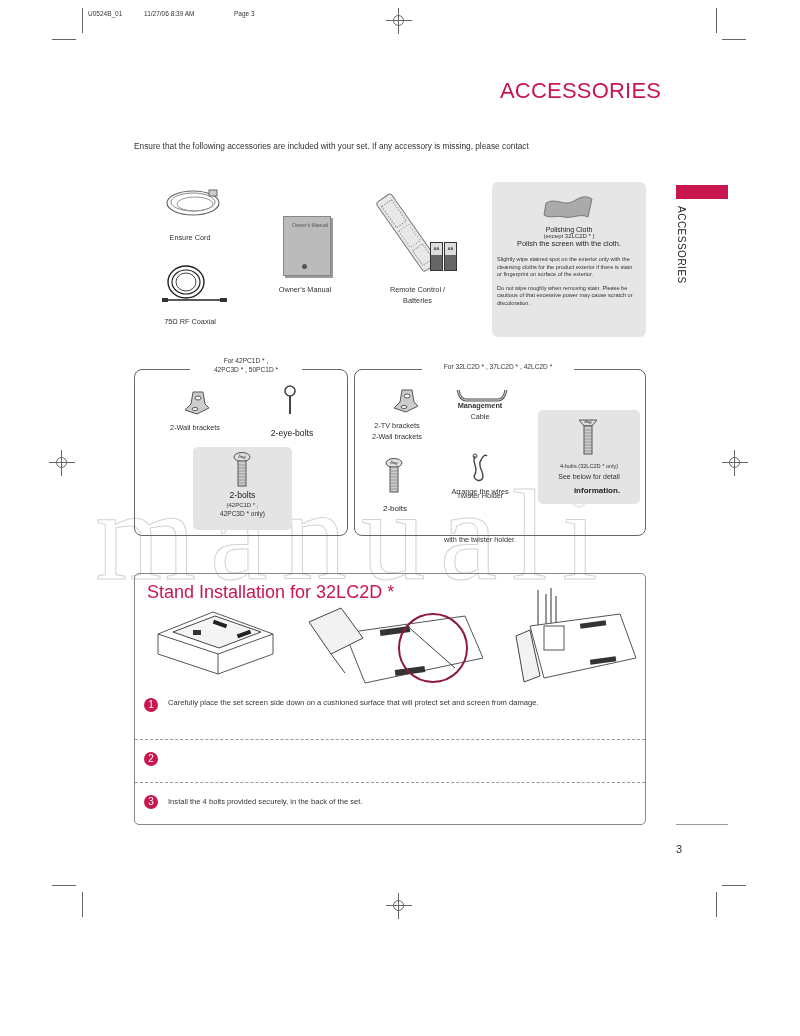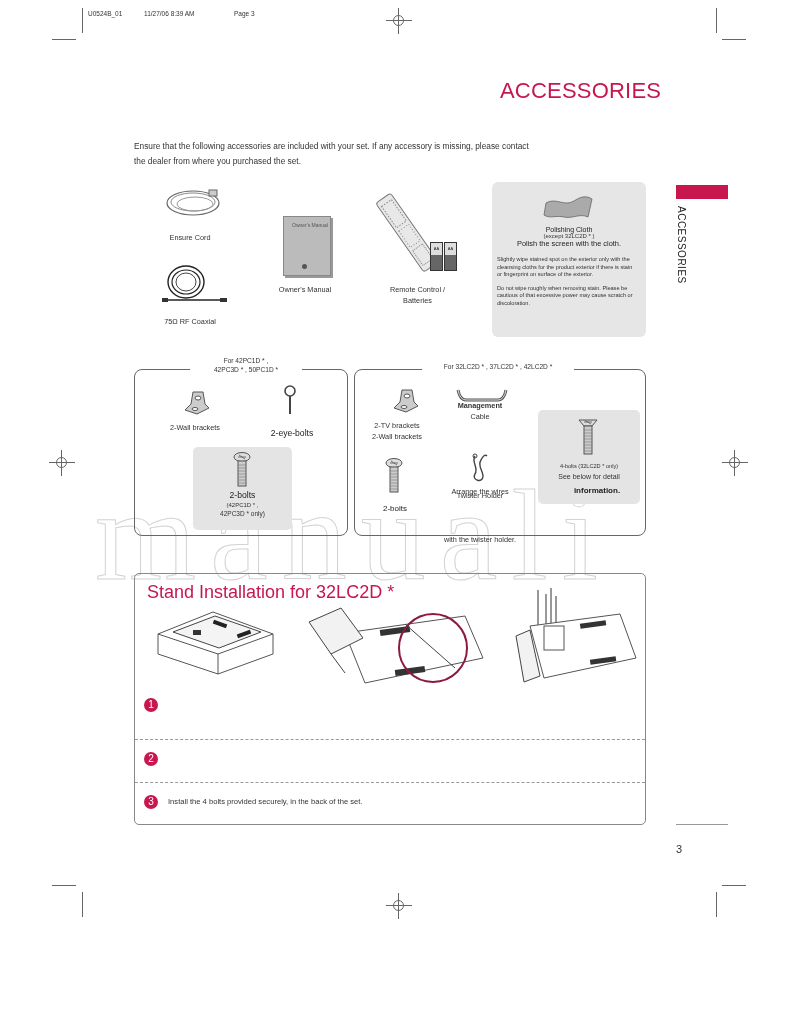--- a/index.html
+++ b/index.html
@@ -63,21 +63,20 @@
     <i></i>
   </div>
 
 <div class="abs title">ACCESSORIES</div>
 
 <div class="abs side-tab"></div>
 <div class="abs side-text">ACCESSORIES</div>
 
 <div class="abs intro">
   <div>Ensure that the following accessories are included with your set. If any accessory is missing, please contact</div>
-  <div>the dealer from where you purchased the set.</div>
 </div>
 
 <svg class="abs" style="left:163px;top:185px;" width="62" height="36" viewBox="0 0 62 36">
   <ellipse cx="30" cy="18" rx="26" ry="12" fill="none" stroke="#666" stroke-width="1.2"></ellipse>
   <ellipse cx="30" cy="17" rx="22" ry="9" fill="none" stroke="#888" stroke-width="1"></ellipse>
   <ellipse cx="32" cy="19" rx="18" ry="7" fill="none" stroke="#999" stroke-width="1"></ellipse>
   <rect x="46" y="5" width="8" height="6" fill="#ccc" stroke="#666"></rect>
 </svg>
 <div class="abs item-label" style="left:150px;top:233px;width:80px;">Ensure Cord</div>
 
@@ -225,20 +224,21 @@
     <line x1="46" y1="10" x2="46" y2="50" stroke="#333"></line>
     <path d="M20 40 L110 28 L126 72 L34 92 Z" fill="#fff" stroke="#555"></path>
     <rect x="70" y="36" width="26" height="5" fill="#333" transform="rotate(-8 83 38)"></rect>
     <rect x="80" y="72" width="26" height="5" fill="#333" transform="rotate(-8 93 74)"></rect>
     <path d="M6 50 L20 44 L30 90 L14 96 Z" fill="#f2f2f2" stroke="#444"></path>
     <rect x="34" y="40" width="20" height="24" fill="none" stroke="#555"></rect>
   </svg>
 
   <div class="step" style="top:121px;height:40px;">
     <div class="num" style="top:3px;">1</div>
+    <div class="txt" style="top:0px;">Carefully place the set screen side down on a cushioned surface that will protect set and screen from damage.</div>
   </div>
   <div class="dash" style="top:165px;"></div>
   <div class="step" style="top:176px;height:20px;">
     <div class="num" style="top:2px;">2</div>
   </div>
   <div class="dash" style="top:208px;"></div>
   <div class="step" style="top:220px;height:20px;">
     <div class="num" style="top:1px;">3</div>
     <div class="txt" style="top:0px;">Install the 4 bolts provided securely, in the back of the set.</div>
   </div>

